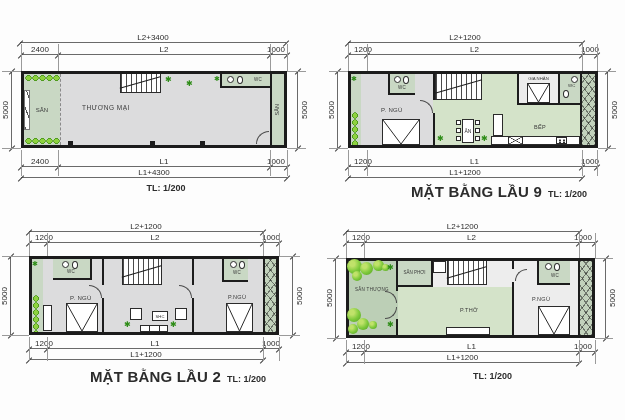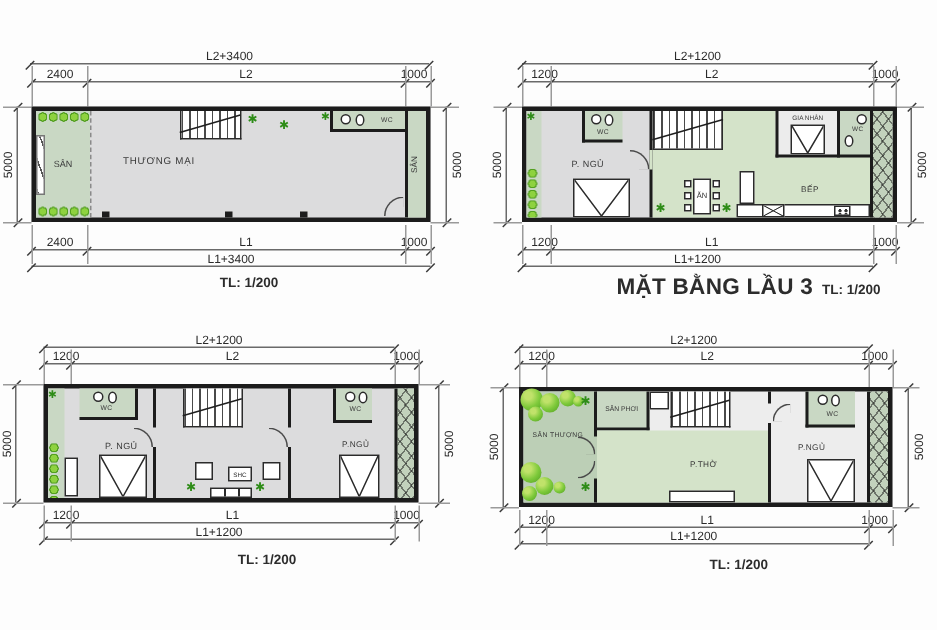--- a/index.html
+++ b/index.html
@@ -128,21 +128,21 @@
     </div>
 
     <div class="dim-h" style="left:21px;top:166px;width:266px">
       <i class="tk" style="left:33px"></i>
       <i class="tk" style="left:245px"></i>
       <span class="dlb" style="left:4px;width:30px">2400</span>
       <span class="dlb" style="left:37px;width:212px">L1</span>
       <span class="dlb" style="left:240px;width:30px">1000</span>
     </div>
     <div class="dim-h" style="left:21px;top:177px;width:266px">
-      <span class="dlb" style="left:0;width:266px">L1+3400</span>
+      <span class="dlb" style="left:0;width:266px">L1+4300</span>
     </div>
     <i class="exv" style="left:21px;top:150px;height:26px"></i>
     <i class="exv" style="left:58px;top:150px;height:26px"></i>
     <i class="exv" style="left:270px;top:150px;height:26px"></i>
     <i class="exv" style="left:287px;top:150px;height:26px"></i>
     <div class="ptitle" style="left:33px;top:183px;width:266px">
       <span class="s">TL: 1/200</span>
     </div>
   </div>
 
@@ -236,21 +236,21 @@
       <span class="dlb" style="left:227px;width:30px">1000</span>
     </div>
     <div class="dim-h" style="left:348px;top:177px;width:234px">
       <span class="dlb" style="left:0;width:234px">L1+1200</span>
     </div>
     <i class="exv" style="left:348px;top:150px;height:26px"></i>
     <i class="exv" style="left:367px;top:150px;height:26px"></i>
     <i class="exv" style="left:582px;top:150px;height:26px"></i>
     <i class="exv" style="left:597px;top:150px;height:26px"></i>
     <div class="ptitle" style="left:374px;top:183px;width:250px">
-      <span class="t">MẶT BẰNG LẦU 3</span>
+      <span class="t">MẶT BẰNG LẦU 9</span>
       <span class="s">TL: 1/200</span>
     </div>
   </div>
 
   <div class="plan">
     <div class="dim-h" style="left:29px;top:231px;width:234px">
       <span class="dlb" style="left:0;width:234px">L2+1200</span>
     </div>
     <div class="dim-h" style="left:29px;top:242px;width:250px">
       <i class="tk" style="left:14px"></i>
@@ -329,20 +329,21 @@
       <span class="dlb" style="left:227px;width:30px">1000</span>
     </div>
     <div class="dim-h" style="left:29px;top:359px;width:234px">
       <span class="dlb" style="left:0;width:234px">L1+1200</span>
     </div>
     <i class="exv" style="left:29px;top:337px;height:24px"></i>
     <i class="exv" style="left:47px;top:337px;height:24px"></i>
     <i class="exv" style="left:263px;top:337px;height:24px"></i>
     <i class="exv" style="left:279px;top:337px;height:24px"></i>
     <div class="ptitle" style="left:53px;top:368px;width:250px">
+      <span class="t">MẶT BẰNG LẦU 2</span>
       <span class="s">TL: 1/200</span>
     </div>
   </div>
 
   <div class="plan">
     <div class="dim-h" style="left:346px;top:231px;width:233px">
       <span class="dlb" style="left:0;width:233px">L2+1200</span>
     </div>
     <div class="dim-h" style="left:346px;top:242px;width:249px">
       <i class="tk" style="left:14px"></i>

